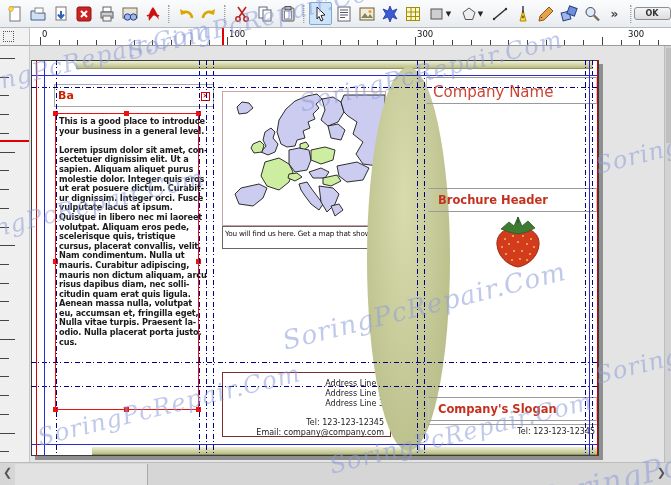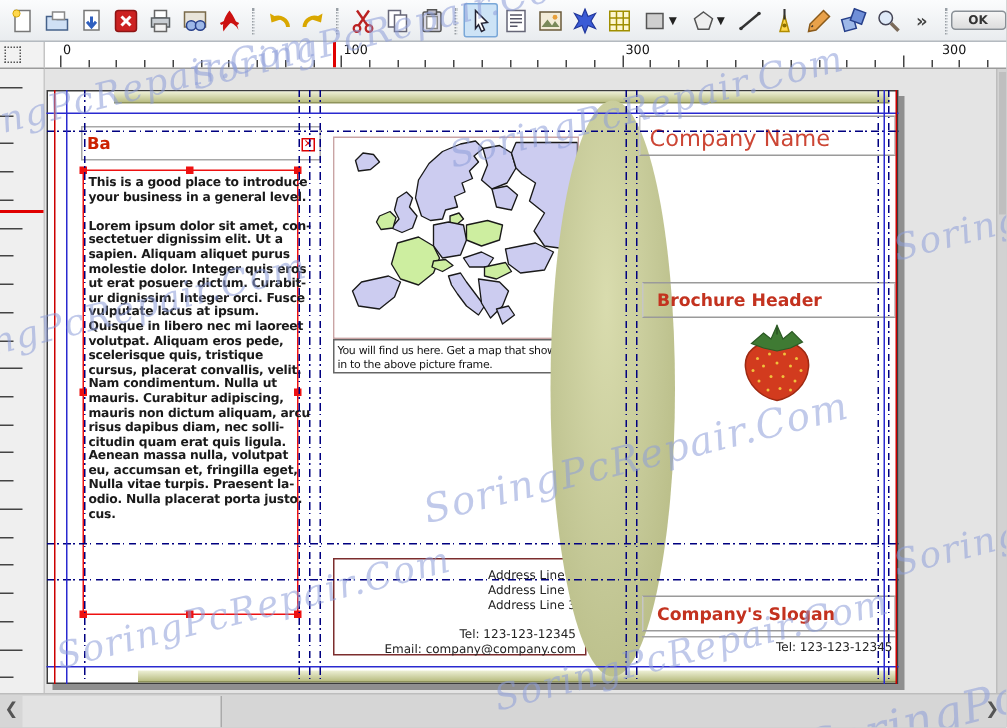--- a/index.html
+++ b/index.html
@@ -390,21 +390,20 @@
         <path d="M76,92 L84,90 L88,96 L94,104 L100,112 L96,118 L88,112 L82,104 L78,98 Z" fill="#ccccf0"></path>
         <path d="M100,86 L114,83 L118,89 L108,94 L100,92 Z" fill="#cdeea0"></path>
         <path d="M96,94 L110,96 L116,102 L112,112 L104,120 L98,110 Z" fill="#ccccf0"></path>
         <path d="M108,114 l8,-2 4,6 -8,6 z" fill="#ccccf0"></path>
         <path d="M114,74 L134,70 L146,76 L140,88 L124,90 L116,84 Z" fill="#ccccf0"></path>
       </g>
     </svg>
   </div>
   <div id="capframe" class="abs">
     <div>You will find us here. Get a map that shows your place</div>
-    <div>in to the above picture frame.</div>
   </div>
   <div id="addrframe" class="abs">
       <div>Address Line 1</div>
       <div>Address Line 2</div>
       <div>Address Line 3</div>
       <div>&nbsp;</div>
       <div>Tel: 123-123-12345</div>
       <div>Email: company@company.com</div>
     </div>
 

